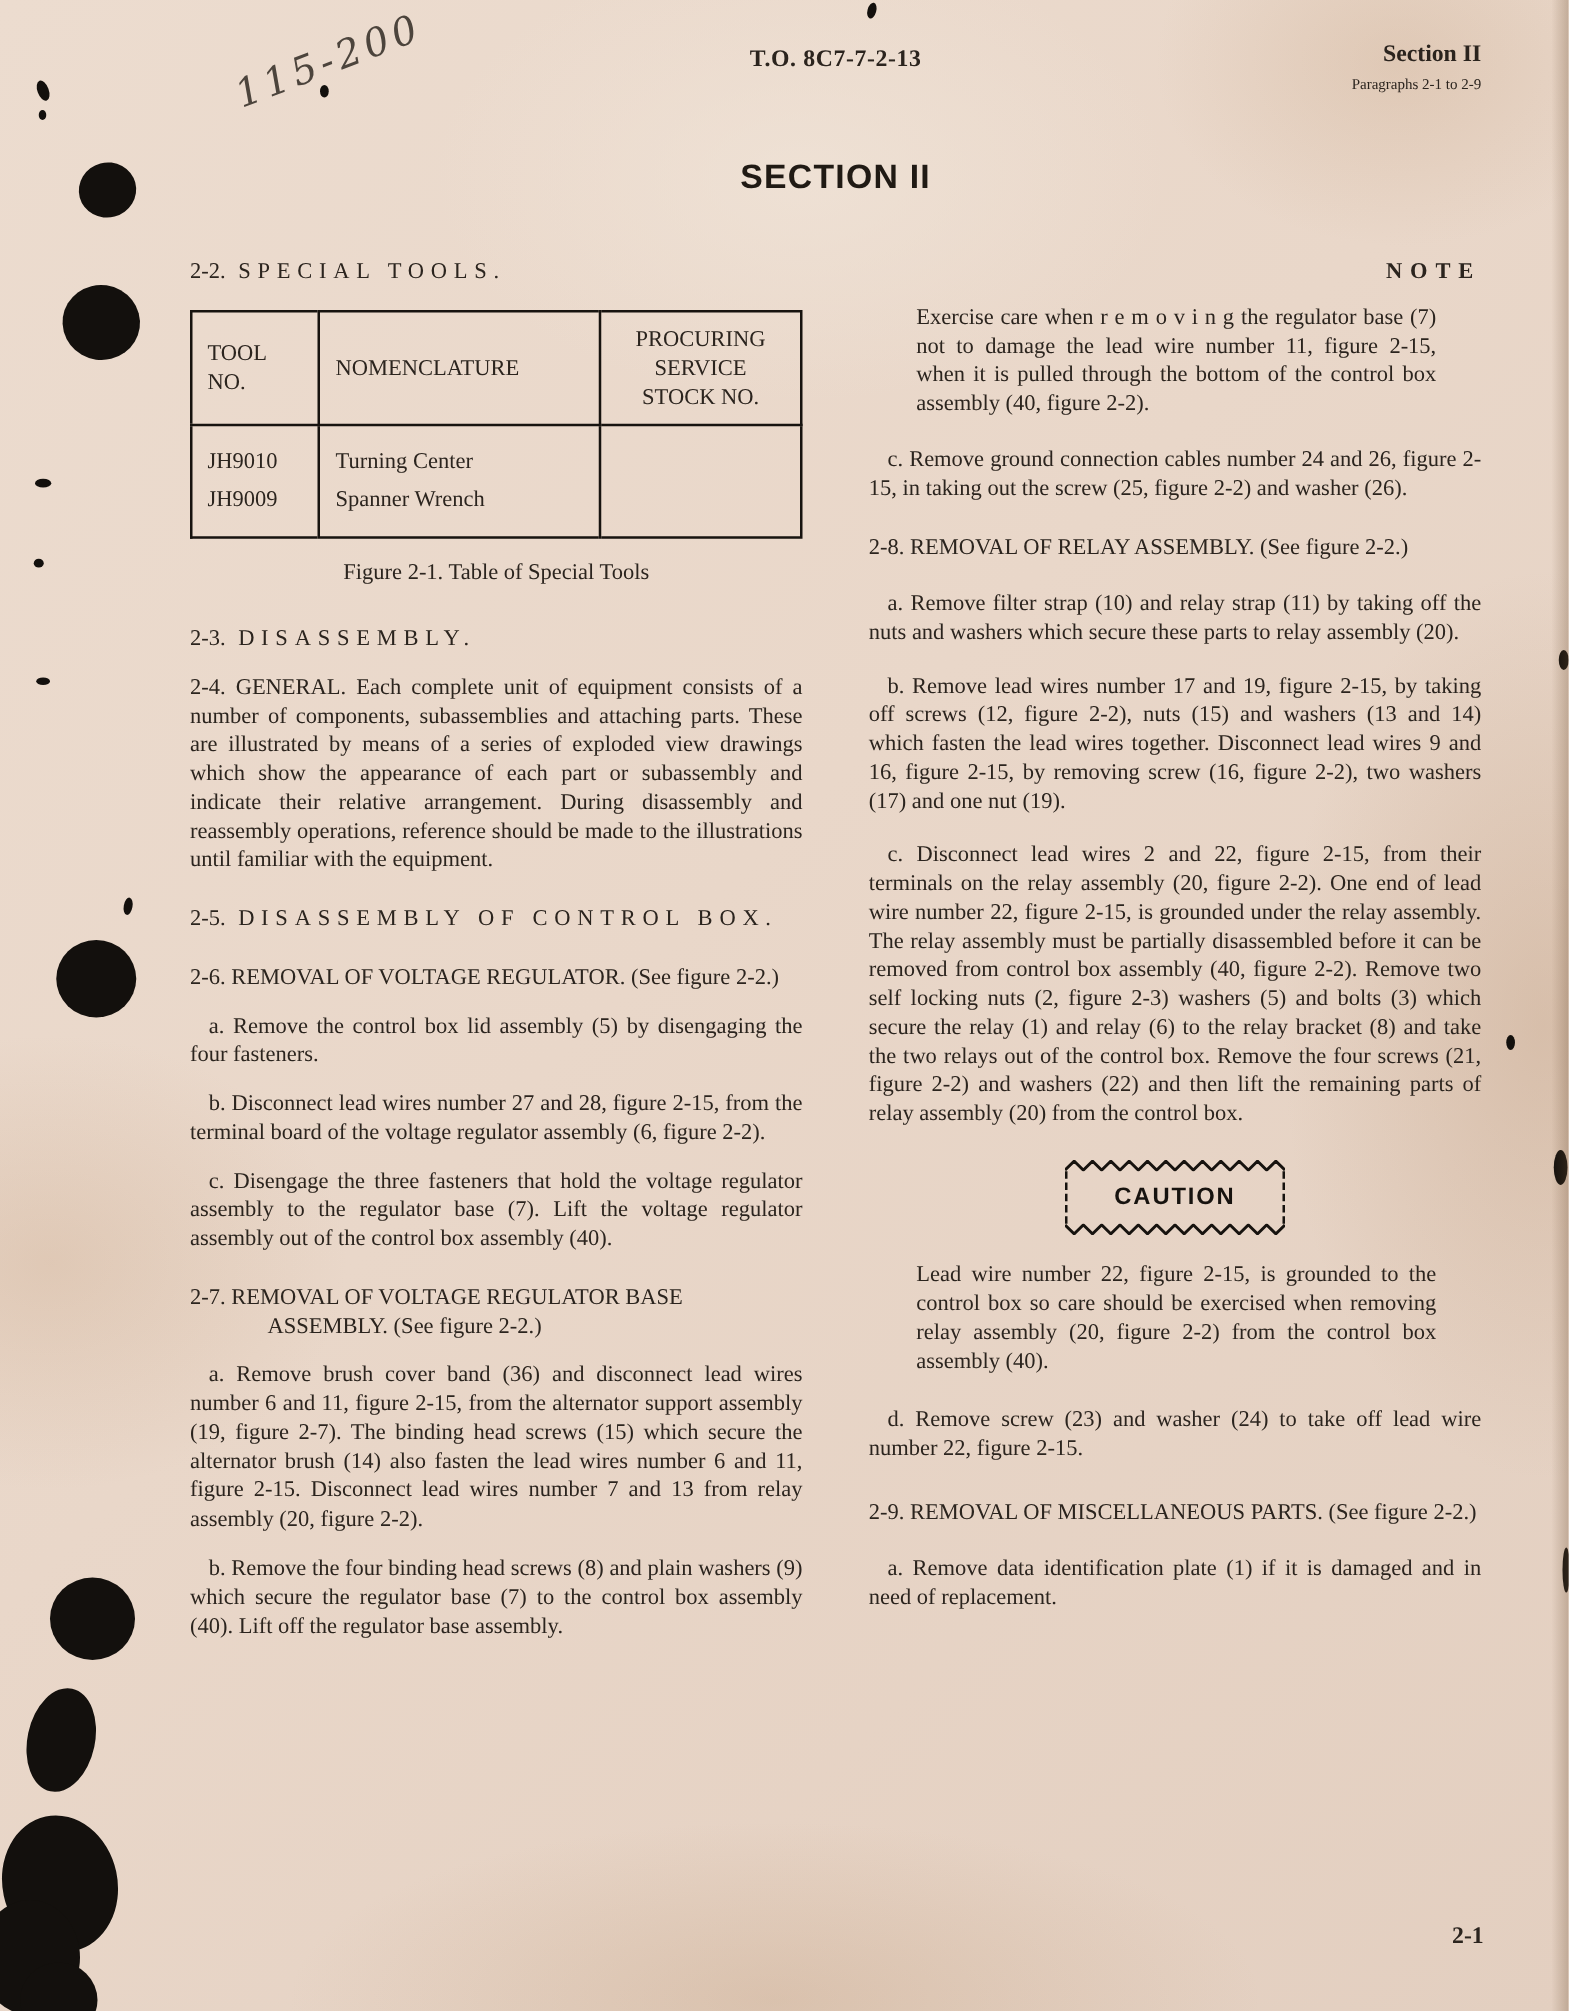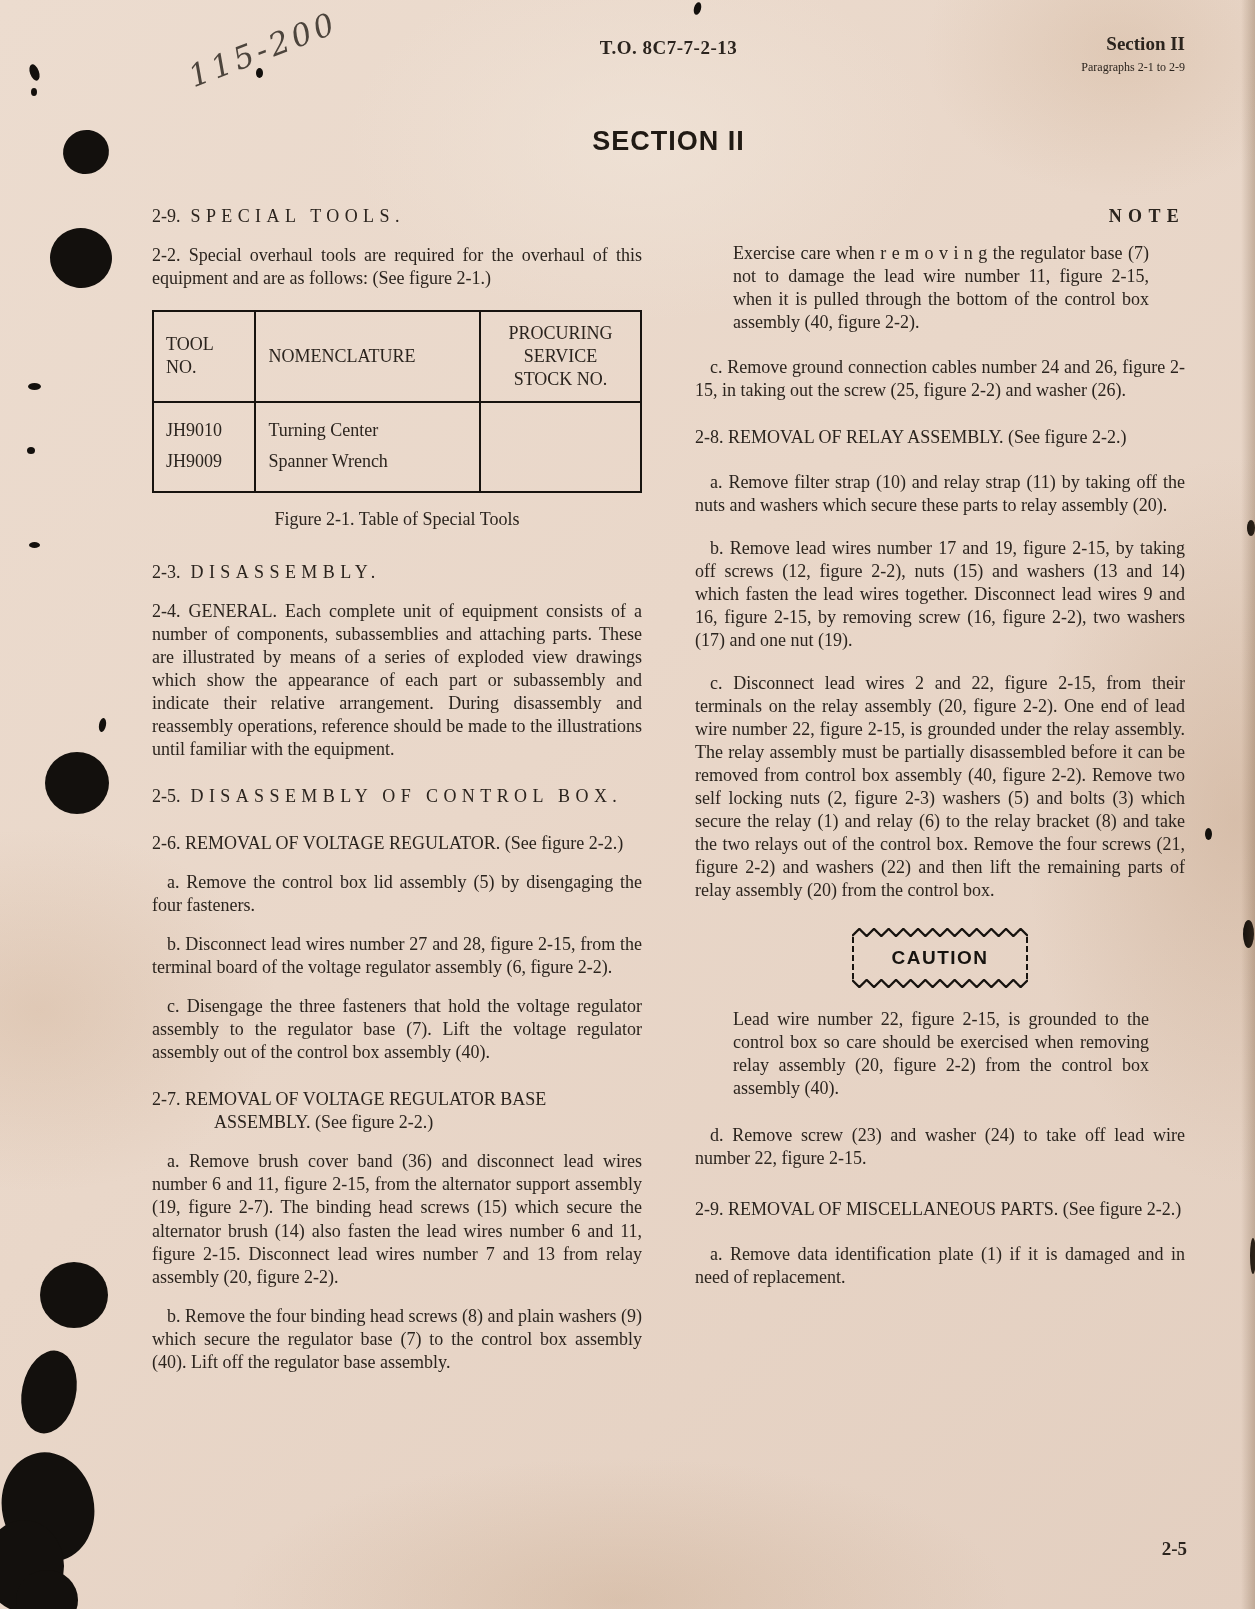--- a/index.html
+++ b/index.html
@@ -137,23 +137,22 @@
     </div>
 
     <div class="doc-title">
       <div>SECTION II</div>
     </div>
 
     <div class="columns">
 
       <div class="col">
 
-        <div class="heading"><span class="hnum">2-9.</span><span class="spaced">SPECIAL TOOLS.</span></div>
-
-        <p class="para">2-2.  Special overhaul tools are required for the overhaul of this equipment and are as follows:  (See figure 2-1.)</p>
+        <div class="heading"><span class="hnum">2-2.</span><span class="spaced">SPECIAL TOOLS.</span></div>
+
 
         <table class="tools-table">
           <thead>
             <tr>
               <th class="c1">TOOL
 NO.</th>
               <th class="c2">NOMENCLATURE</th>
               <th class="c3">PROCURING
 SERVICE
 STOCK NO.</th>
@@ -224,15 +223,15 @@
         <p class="para ind" style="margin-top:24px;">d.  Remove screw (23) and washer (24) to take off lead wire number 22, figure 2-15.</p>
 
         <div class="heading hang" style="margin-top:28px;">2-9.  REMOVAL OF MISCELLANEOUS PARTS.  (See figure 2-2.)</div>
 
         <p class="para ind" style="margin-top:22px;">a.  Remove data identification plate (1) if it is damaged and in need of replacement.</p>
 
       </div>
     </div>
   </div>
 
-  <div class="page-number">2-5</div>
+  <div class="page-number">2-1</div>
 
 </div>
 
 </body></html>

